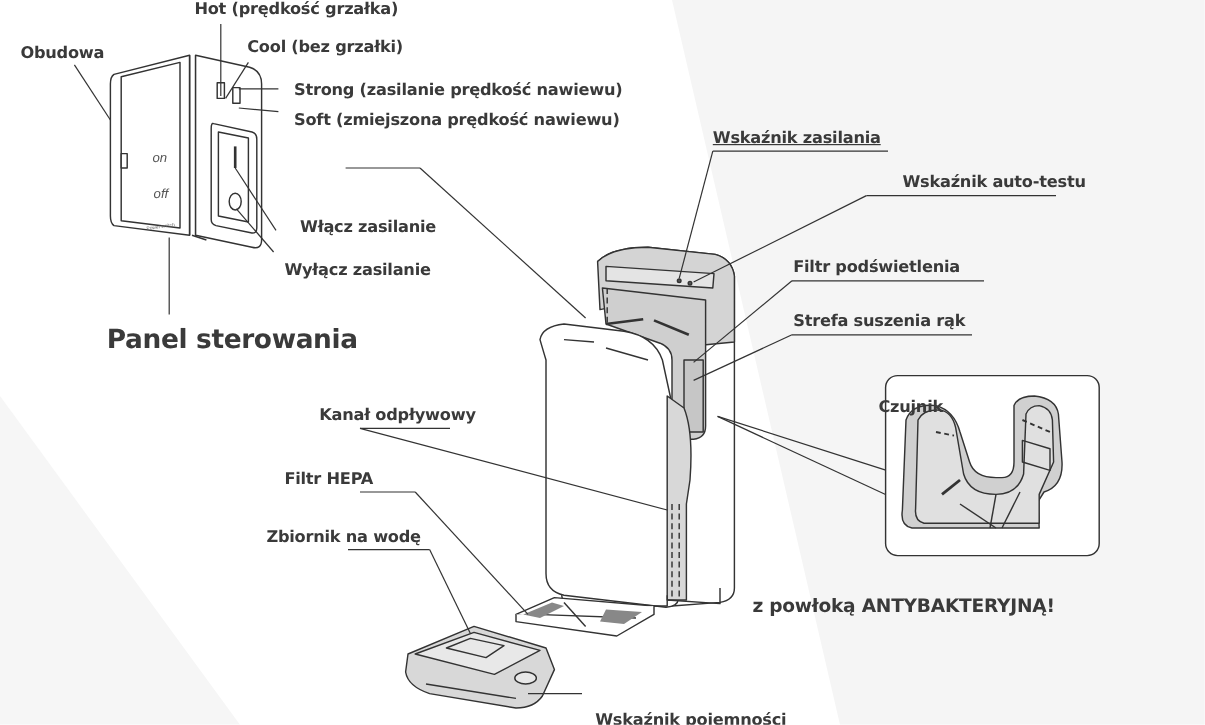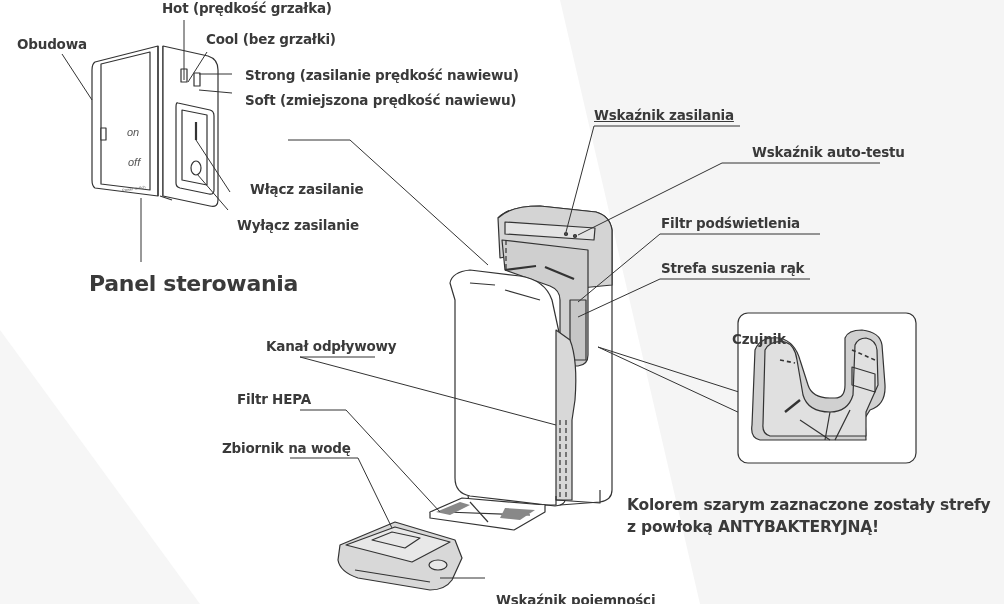--- a/index.html
+++ b/index.html
@@ -153,15 +153,14 @@
 <div class="lbl" style="left:661px;top:215px;">Filtr podświetlenia</div>
 <div class="lbl" style="left:661px;top:260px;">Strefa suszenia rąk</div>
 <div class="lbl" style="left:238px;top:338px;margin-left:28px;">Kanał odpływowy</div>
 <div class="lbl" style="left:237px;top:391px;">Filtr HEPA</div>
 <div class="lbl" style="left:222px;top:440px;">Zbiornik na wodę</div>
 <div class="lbl" style="left:496px;top:568px;margin-top:24px;">Wskaźnik pojemności</div>
 
 <div class="lbl" style="left:732px;top:319px;margin-top:12px;">Czujnik</div>
 
 <div class="lbl note" style="left:627px;top:494px;">
-  <div>Kolorem szarym zaznaczone zostały strefy</div>
   <div>z powłoką ANTYBAKTERYJNĄ!</div>
 </div>
 
 </body></html>

